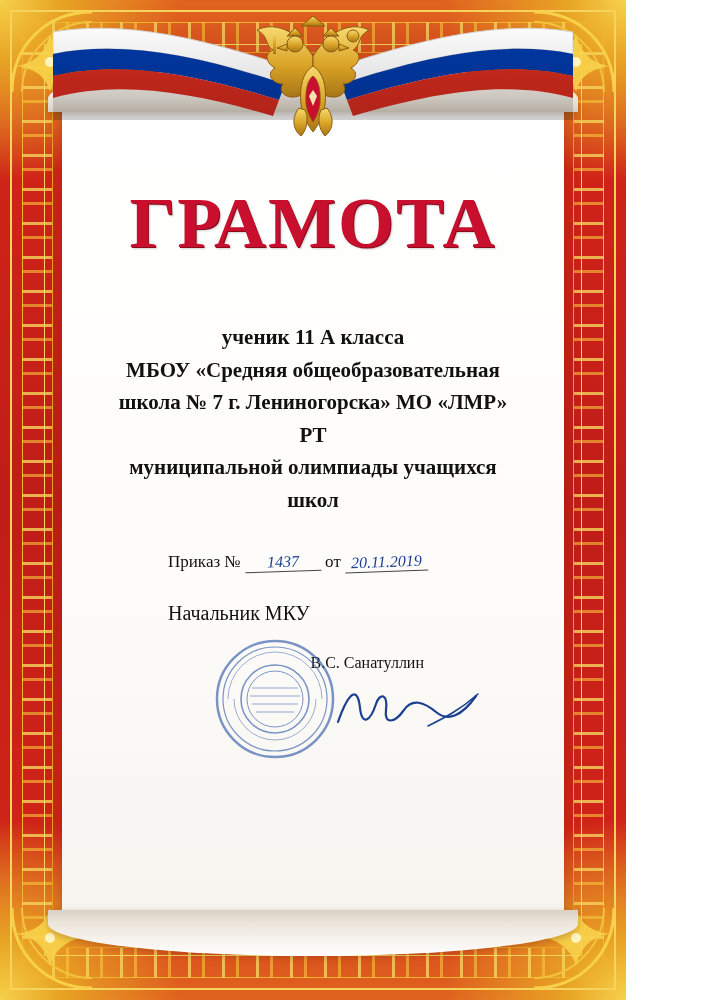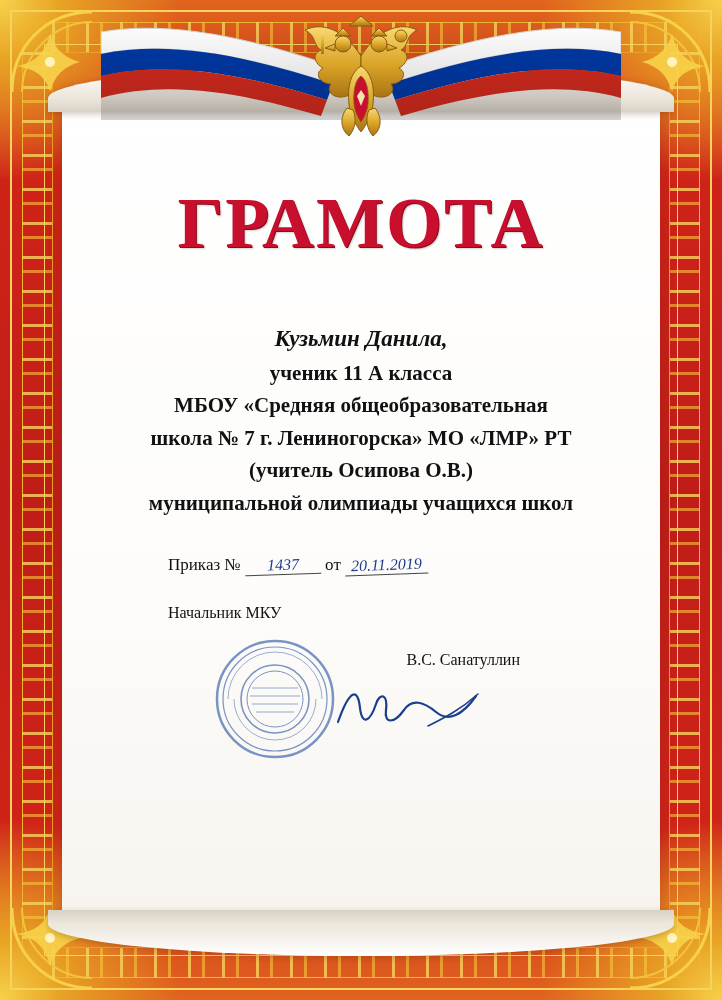--- a/index.html
+++ b/index.html
@@ -5,21 +5,21 @@
   html, body {
     margin: 0;
     padding: 0;
     background: #ffffff;
   }
   body {
     font-family: "Liberation Serif", serif;
   }
   .page {
     position: relative;
-    width: 722px;
+    width: 626px;
     height: 1000px;
     overflow: hidden;
     background: #fdf9f0;
   }
 
   
   .frame-outer {
     position: absolute;
     inset: 0;
     background:
@@ -187,21 +187,21 @@
     border-bottom: 1px solid #444;
     padding: 0 6px;
     display: inline-block;
     min-width: 64px;
     text-align: center;
     transform: rotate(-2deg);
   }
   .signatory {
     margin: 26px 0 0 58px;
     text-align: left;
-    font-size: 16px;
+    font-size: 20px;
     line-height: 1.5;
     color: #111;
   }
   .signer-name {
     margin-top: 26px;
     text-align: right;
     padding-right: 92px;
     font-size: 16px;
     color: #111;
   }
@@ -273,25 +273,23 @@
     </div>
   </div>
 
   <div class="sheet">
     <div class="content">
 
       <h1 class="title">ГРАМОТА</h1>
 
 
       <div class="recipient">
-        <span class="line name">Кузьмин Данила,</span>
         <span class="line">ученик 11 А класса</span>
         <span class="line">МБОУ «Средняя общеобразовательная</span>
         <span class="line">школа № 7 г. Лениногорска» МО «ЛМР» РТ</span>
-        <span class="line">(учитель Осипова О.В.)</span>
         <span class="line">муниципальной олимпиады учащихся школ</span>
       </div>
 
       <div class="order">
         <span>Приказ №</span>
         <span class="handwrite">1437</span>
         <span>от</span>
         <span class="handwrite">20.11.2019</span>
       </div>
 

